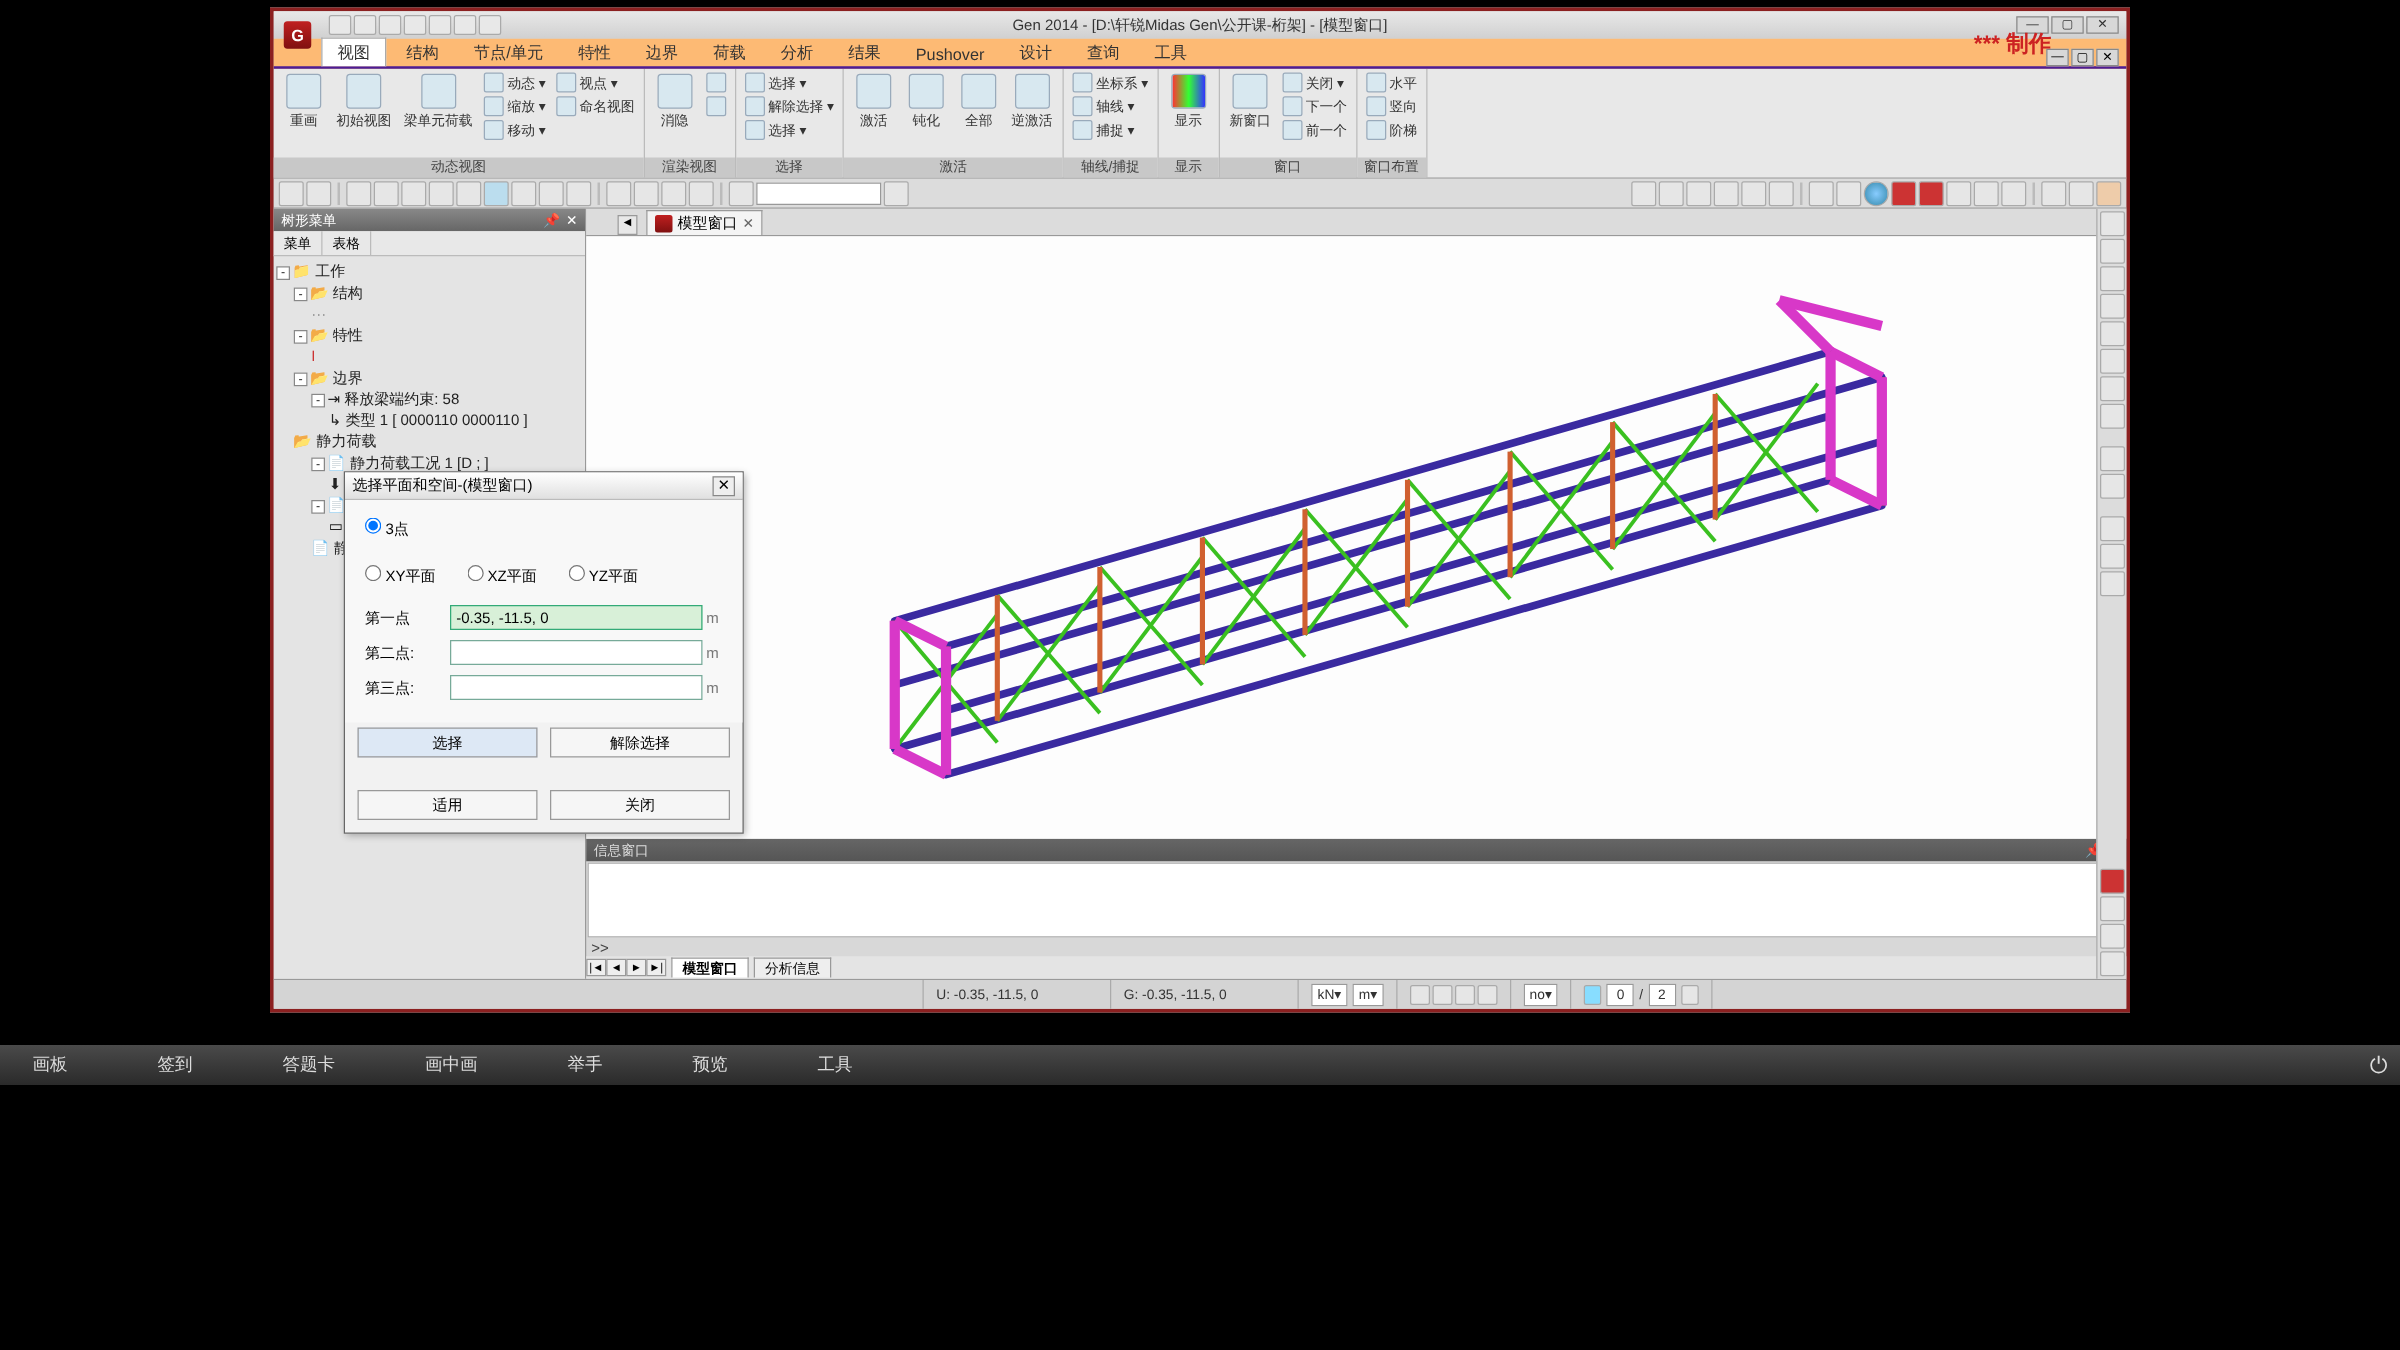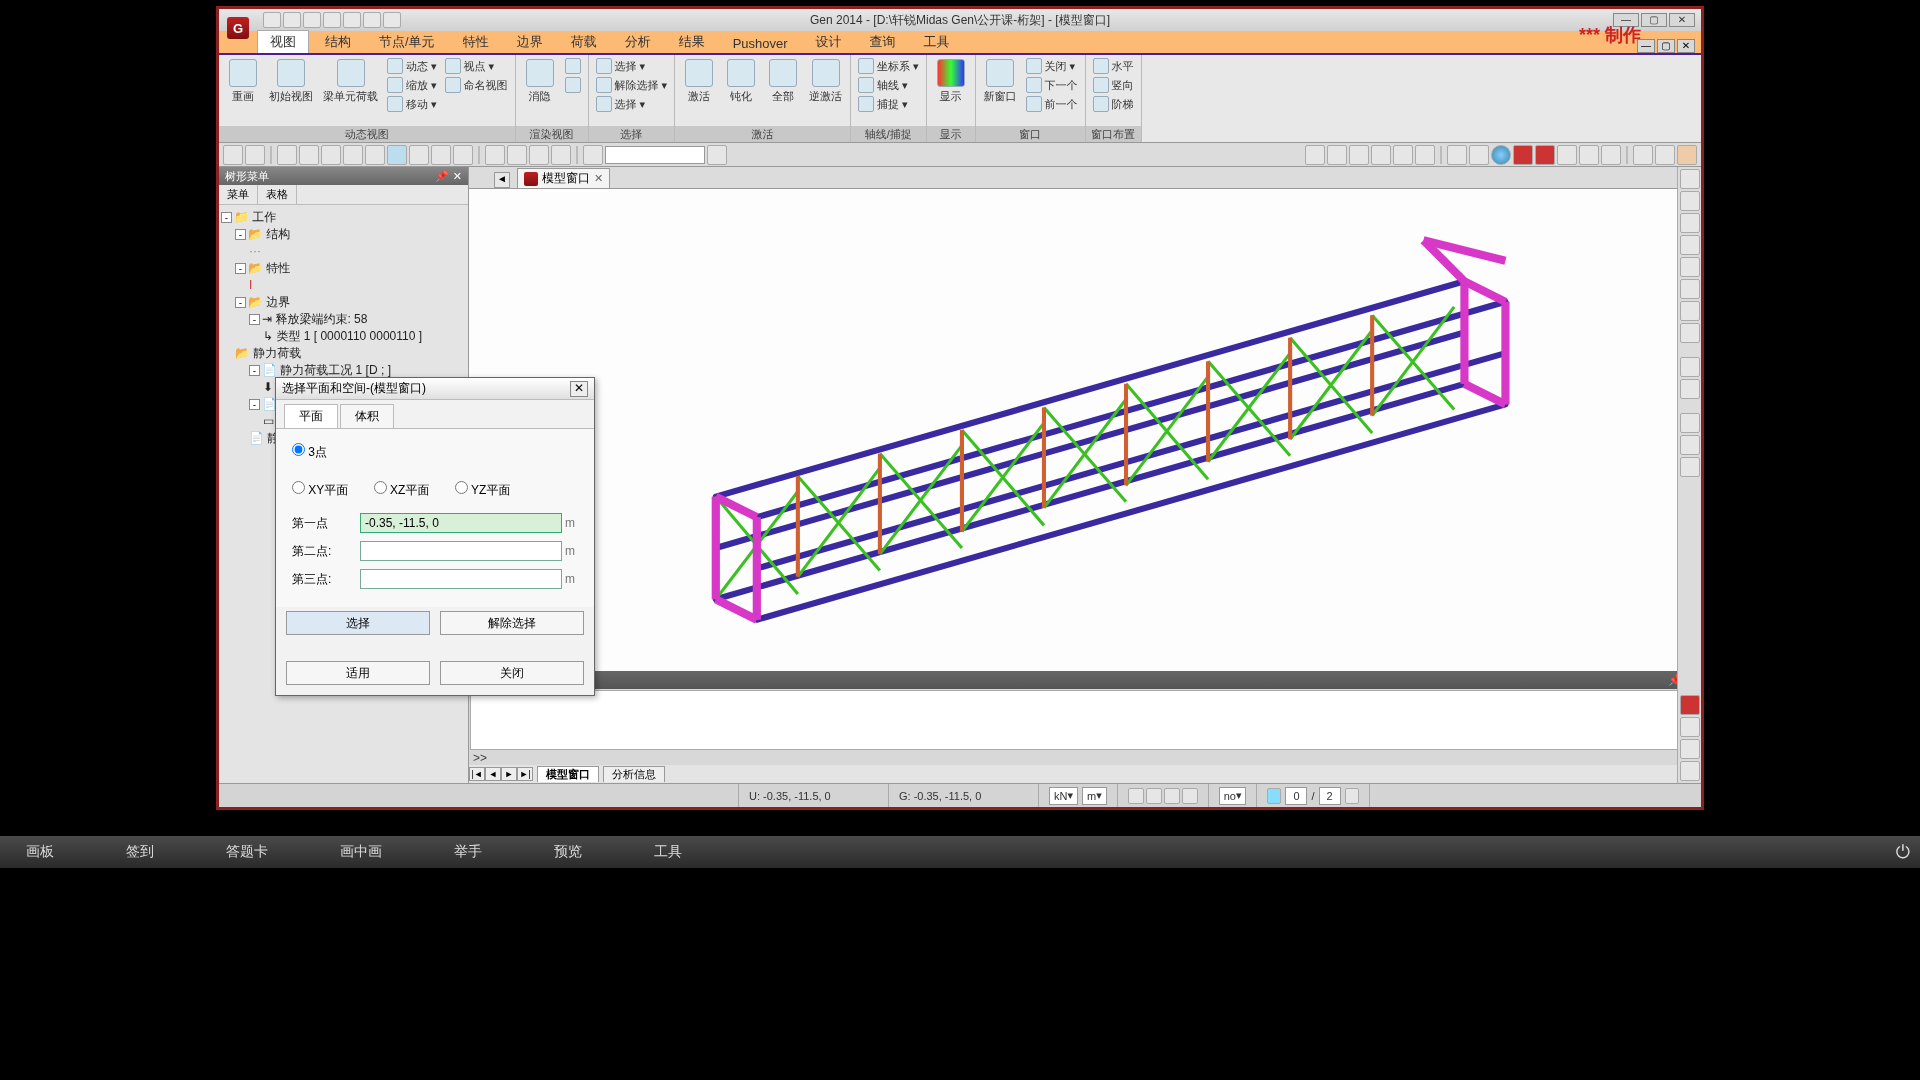--- a/index.html
+++ b/index.html
@@ -371,24 +371,20 @@
         <div class="tree-node" style="padding-left:28px;"><span class="exp">-</span>📄 <span>    静力荷载工况 2 [L ; ]</span></div>
         <div class="tree-node" style="padding-left:42px;">▭ <span>      梁单元荷载(单元): 14</span></div>
         <div class="tree-node" style="padding-left:28px;">📄 <span>    静力荷载工况 3 [Wy ; ]</span></div>
       </div>
 
       <div class="dialog">
         <div class="dtitle">
           <span>选择平面和空间-(模型窗口)</span>
           <div class="dclose">✕</div>
         </div>
-        <div class="dtabs">
-          <div class="dt active">平面</div>
-          <div class="dt">体积</div>
-        </div>
         <div class="dbody">
           <div class="radios">
             <div style="margin-bottom:20px;"><label><input type="radio" checked="" style=""> <span>3点</span></label></div>
             <label><input type="radio" style=""> <span>XY平面</span></label>
             <label><input type="radio" style=""> <span>XZ平面</span></label>
             <label><input type="radio" style=""> <span>YZ平面</span></label>
           </div>
           <div class="row">
             <div class="lbl">第一点</div>
             <input class="hl" value="-0.35, -11.5, 0" style="">

